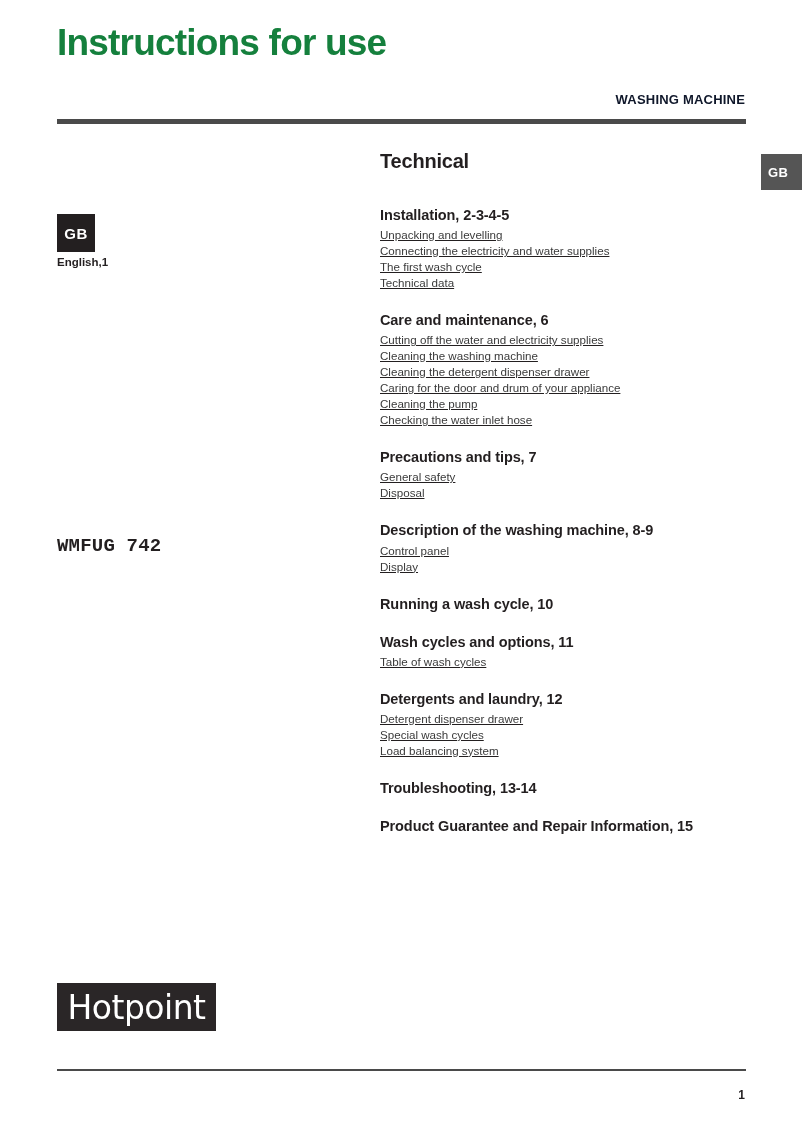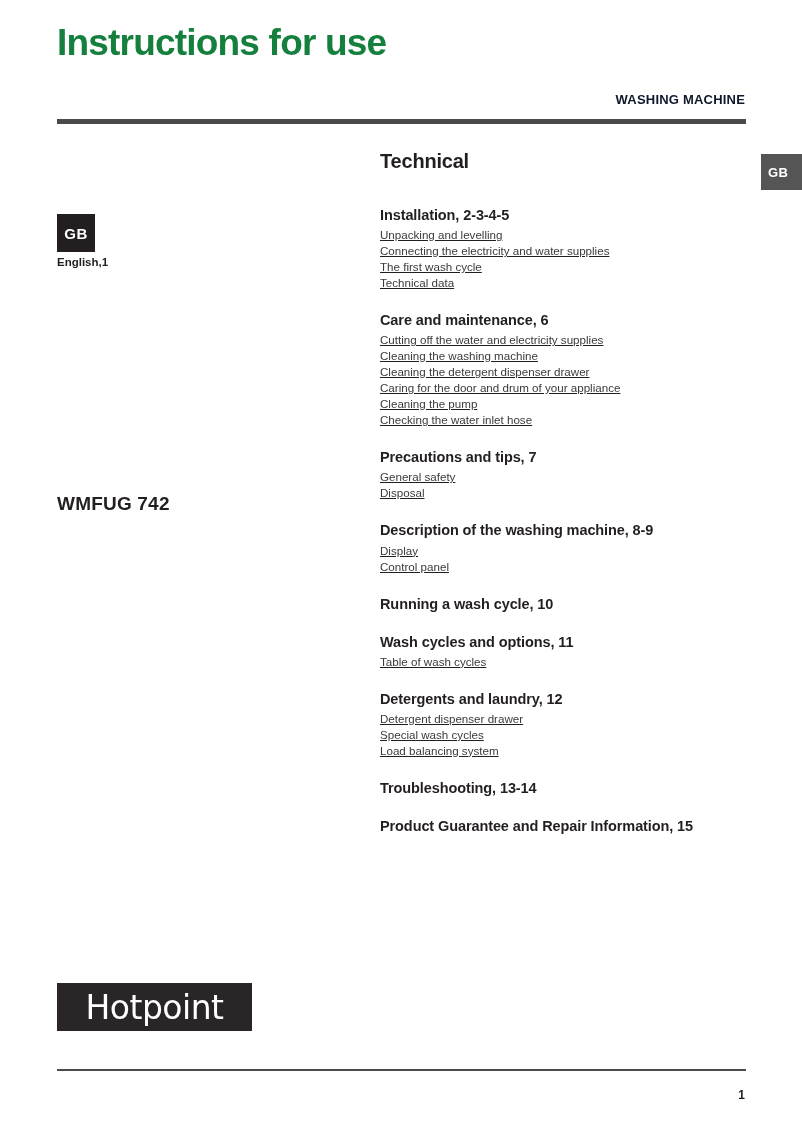--- a/index.html
+++ b/index.html
@@ -99,26 +99,27 @@
     top: 256px;
     font-size: 11.5px;
     font-weight: bold;
     color: #231f20;
     white-space: nowrap;
   }
 
   .model-number {
     position: absolute;
     left: 57px;
-    top: 493px;
+    top: 535px;
     font-size: 19px;
     font-weight: bold;
     letter-spacing: 0.2px;
     color: #231f20;
     white-space: nowrap;
+    font-family: Liberation Mono, monospace;
   }
 
   
   .contents-col {
     position: absolute;
     left: 380px;
     top: 150px;
     width: 400px;
   }
 
@@ -161,21 +162,21 @@
     color: #3a3a3a;
     line-height: 16px;
     white-space: nowrap;
   }
 
   
   .brand-logo {
     position: absolute;
     left: 57px;
     top: 983px;
-    width: 195px;
+    width: 159px;
     height: 48px;
     background: #2a2627;
     display: flex;
     align-items: center;
     justify-content: center;
     box-sizing: border-box;
   }
   .brand-logo-text {
     color: #ffffff;
     font-size: 33px;
@@ -256,22 +257,22 @@
       <div class="toc-section-title">Precautions and tips, 7</div>
       <ul class="toc-items">
         <li class="toc-item">General safety</li>
         <li class="toc-item">Disposal</li>
       </ul>
     </div>
 
     <div class="toc-section">
       <div class="toc-section-title">Description of the washing machine, 8-9</div>
       <ul class="toc-items">
+        <li class="toc-item">Control panel</li>
         <li class="toc-item">Display</li>
-        <li class="toc-item">Control panel</li>
       </ul>
     </div>
 
     <div class="toc-section">
       <div class="toc-section-title">Running a wash cycle, 10</div>
     </div>
 
     <div class="toc-section">
       <div class="toc-section-title">Wash cycles and options, 11</div>
       <ul class="toc-items">

